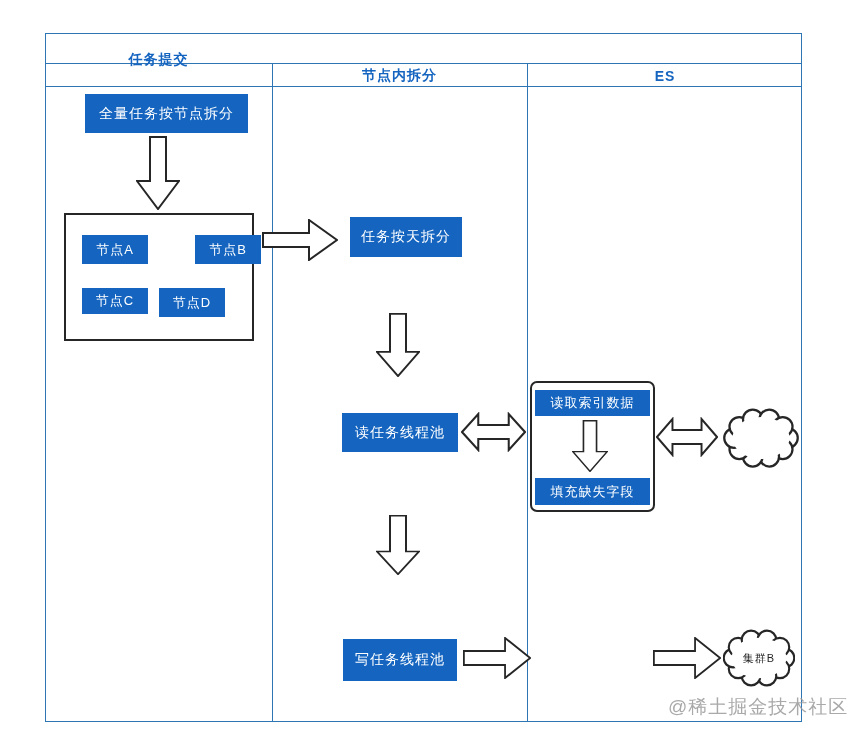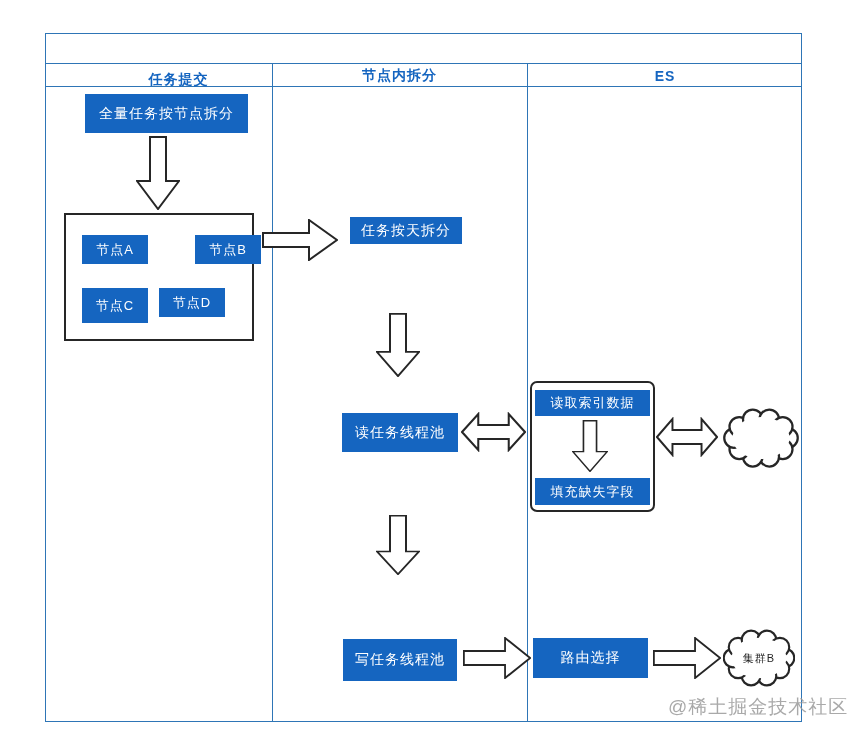--- a/index.html
+++ b/index.html
@@ -42,41 +42,41 @@
 <body>
 
 <div class="canvas">
 
   <div class="tframe"></div>
   <div class="hline" style="left:45px;top:63px;width:757px;"></div>
   <div class="hline" style="left:45px;top:86px;width:757px;"></div>
   <div class="vline" style="left:272px;top:63px;height:659px;"></div>
   <div class="vline" style="left:527px;top:63px;height:659px;"></div>
 
-  <div class="lane-header" style="left:45px;top:68px;width:227px;padding-left:20px;">任务提交</div>
+  <div class="lane-header" style="left:45px;top:48px;width:227px;">任务提交</div>
   <div class="lane-header" style="left:272px;top:64px;width:255px;">节点内拆分</div>
   <div class="lane-header" style="left:527px;top:64px;width:276px;">ES</div>
 
   <div class="bbox" style="left:85px;top:94px;width:163px;height:39px;text-align:center;">全量任务按节点拆分</div>
 
   <svg class="arr" style="left:136px;top:136px;" width="44" height="74" viewBox="0 0 44 74" preserveAspectRatio="none">
     <polygon points="14,1 30,1 30,45 43,45 22,73 1,45 14,45"></polygon>
   </svg>
 
   <div class="frame" style="left:64px;top:213px;width:190px;height:128px;"></div>
   <div class="bbox small" style="left:82px;top:235px;width:66px;height:29px;">节点A</div>
   <div class="bbox small" style="left:159px;top:235px;width:66px;height:29px;margin-left:36px;">节点B</div>
-  <div class="bbox small" style="left:82px;top:288px;width:66px;height:35px;">节点C</div>
+  <div class="bbox small" style="left:82px;top:288px;width:66px;height:26px;">节点C</div>
   <div class="bbox small" style="left:159px;top:288px;width:66px;height:29px;">节点D</div>
 
   <svg class="arr" style="left:262px;top:219px;" width="76" height="42" viewBox="0 0 76 42" preserveAspectRatio="none">
     <polygon points="1,14 47,14 47,1 75,21 47,41 47,28 1,28"></polygon>
   </svg>
 
-  <div class="bbox" style="left:350px;top:217px;width:112px;height:27px;font-family:Liberation Serif, serif;">任务按天拆分</div>
+  <div class="bbox" style="left:350px;top:217px;width:112px;height:40px;font-family:Liberation Serif, serif;">任务按天拆分</div>
 
   <svg class="arr" style="left:376px;top:313px;" width="44" height="64" viewBox="0 0 44 74" preserveAspectRatio="none">
     <polygon points="14,1 30,1 30,45 43,45 22,73 1,45 14,45"></polygon>
   </svg>
 
   <div class="bbox" style="left:342px;top:413px;width:116px;height:39px;">读任务线程池</div>
 
   <svg class="arr" style="left:461px;top:412px;" width="65" height="40" viewBox="0 0 64 40" preserveAspectRatio="none">
     <polygon points="1,20 17,2 17,13 47,13 47,2 63,20 47,38 47,27 17,27 17,38"></polygon>
   </svg>
@@ -113,21 +113,20 @@
         <circle cx="21" cy="55" r="13"></circle>
         <circle cx="14" cy="40" r="13"></circle>
       <circle cx="21" cy="25" r="13"></circle>
         <circle cx="39" cy="15" r="13"></circle>
         <circle cx="61" cy="15" r="13"></circle>
       <circle cx="79" cy="25" r="13"></circle>
     </g>
     <ellipse cx="50" cy="40" rx="38" ry="28" fill="#fff" stroke="none"></ellipse>
   </svg>
 
-  <div class="bbox" style="left:533px;top:638px;width:115px;height:40px;">路由选择</div>
 
   <svg class="arr" style="left:653px;top:637px;" width="68" height="42" viewBox="0 0 76 42" preserveAspectRatio="none">
     <polygon points="1,14 47,14 47,1 75,21 47,41 47,28 1,28"></polygon>
   </svg>
 
   <svg class="cloud" style="left:723px;top:627px;" width="72" height="62" viewBox="0 0 100 80">
     <g stroke="#262626" stroke-width="3" fill="#fff">
       <circle cx="86" cy="40" r="13"></circle>
         <circle cx="79" cy="55" r="13"></circle>
         <circle cx="61" cy="65" r="13"></circle>

